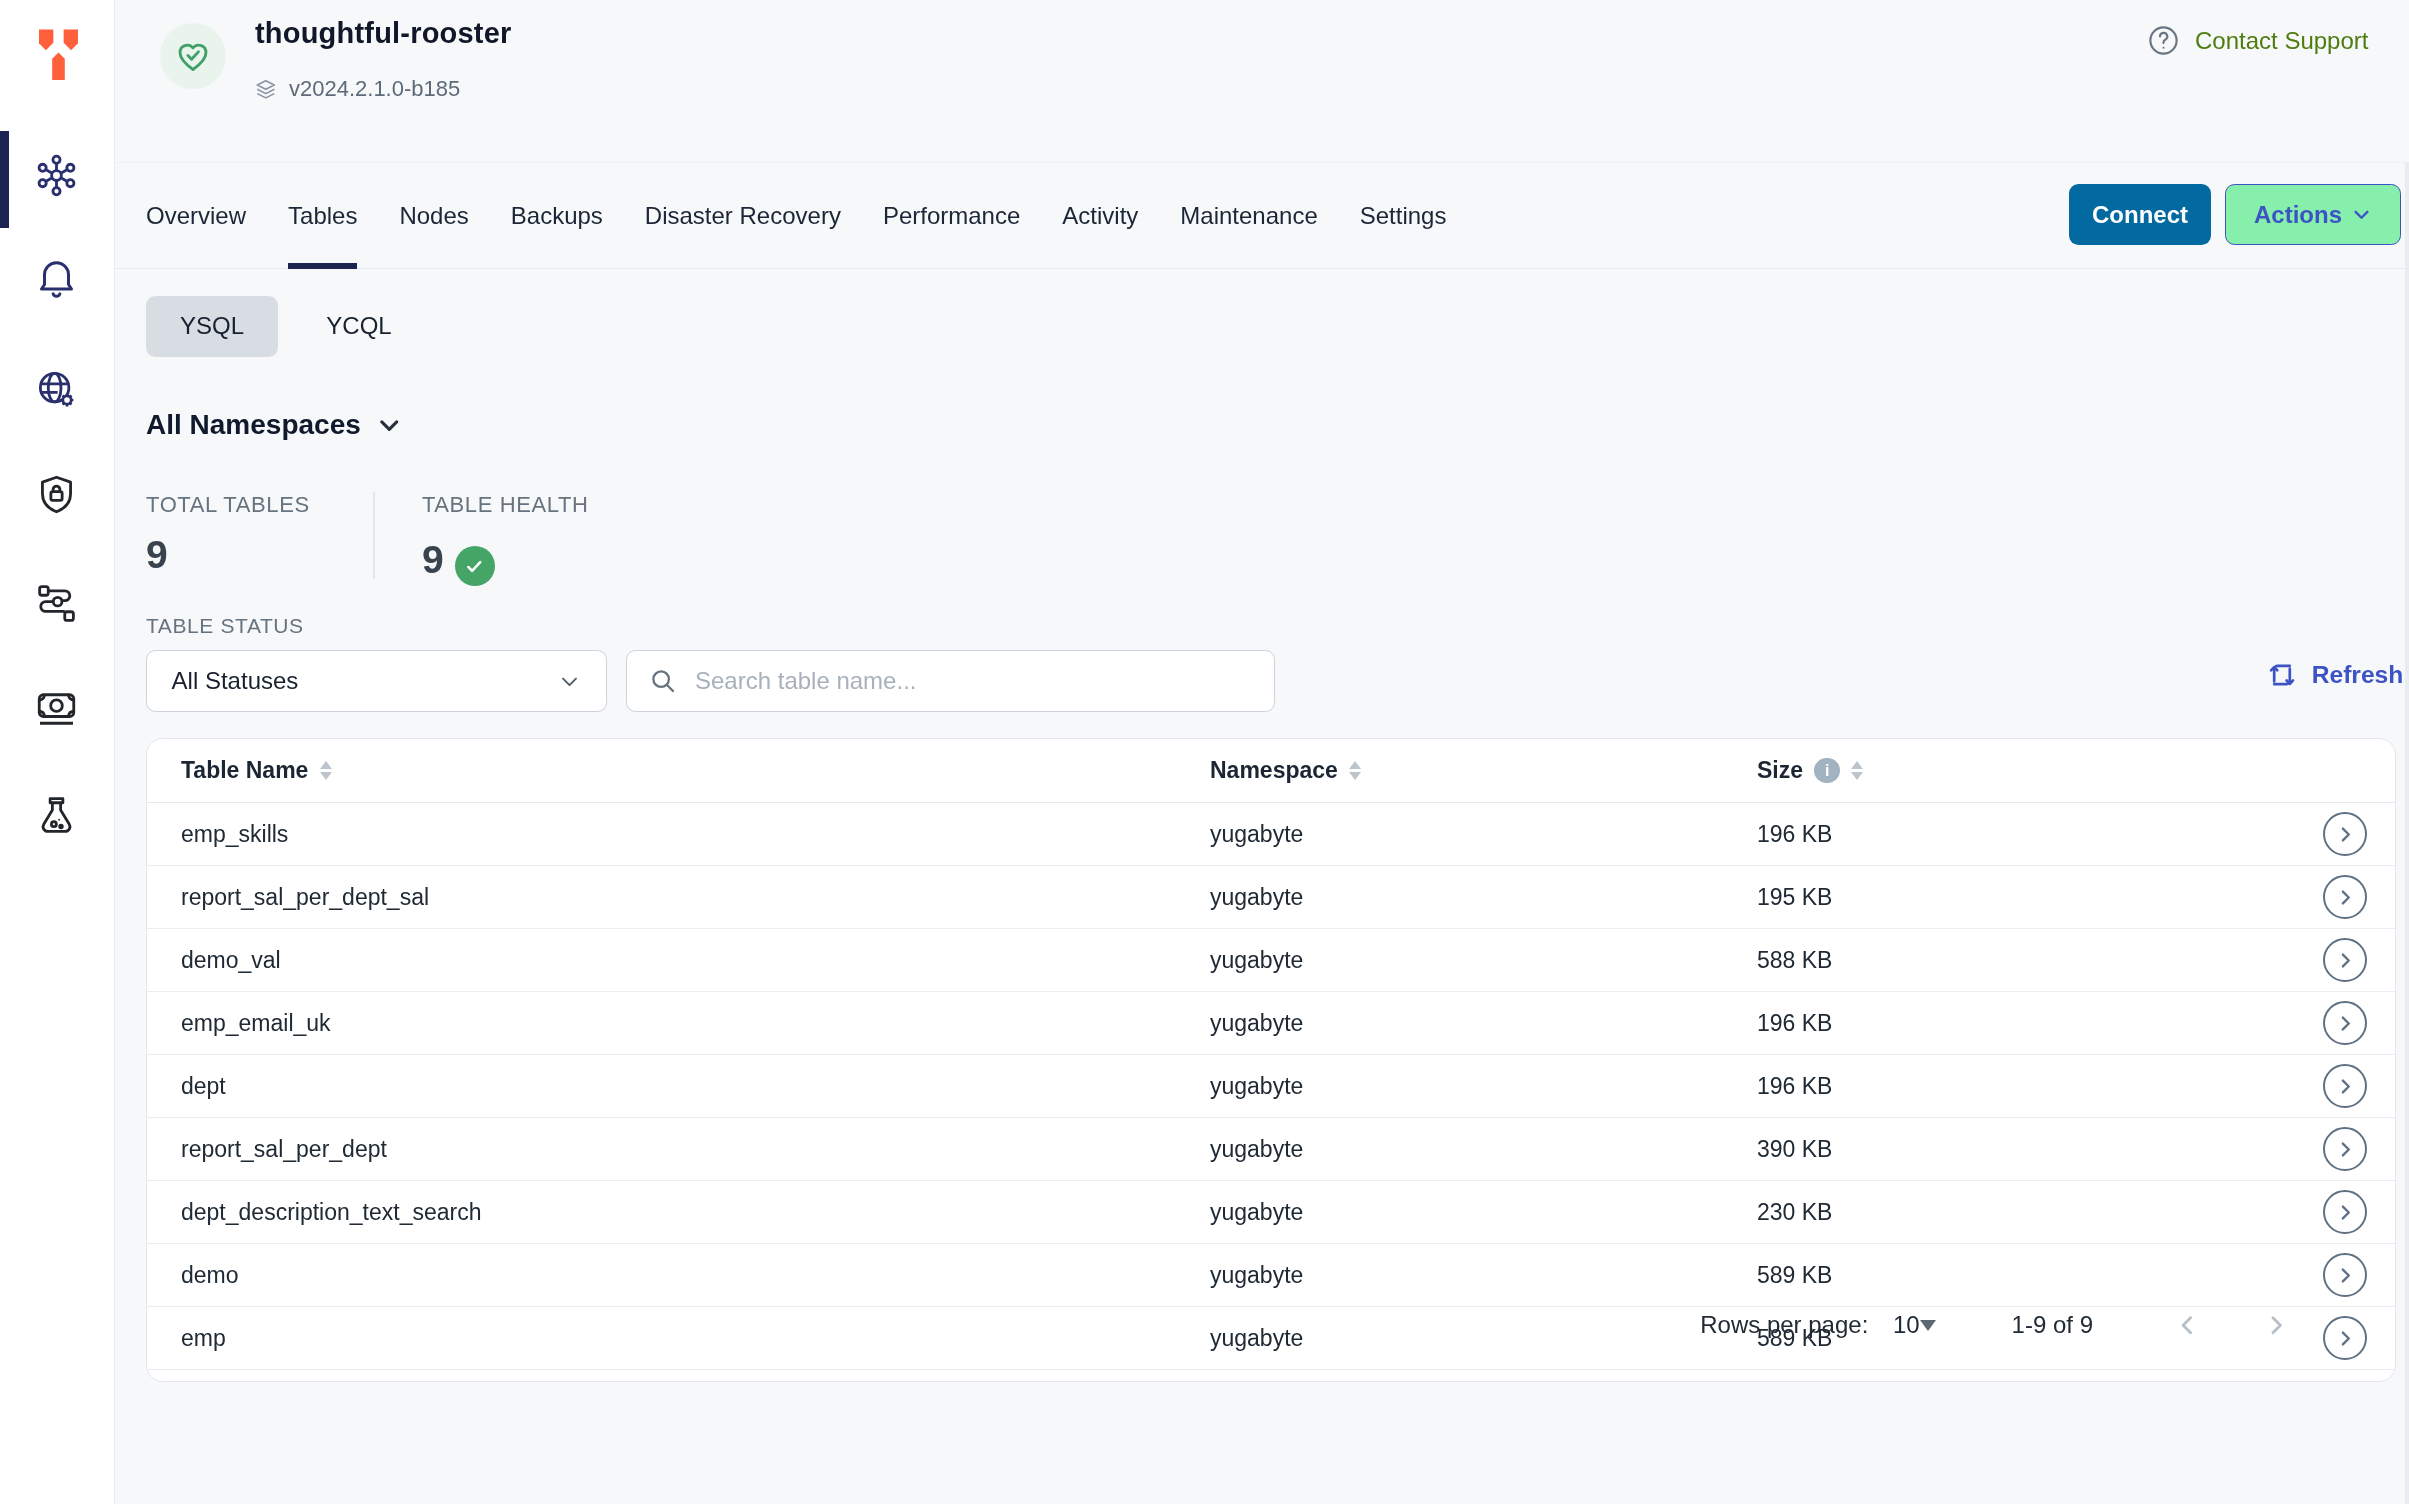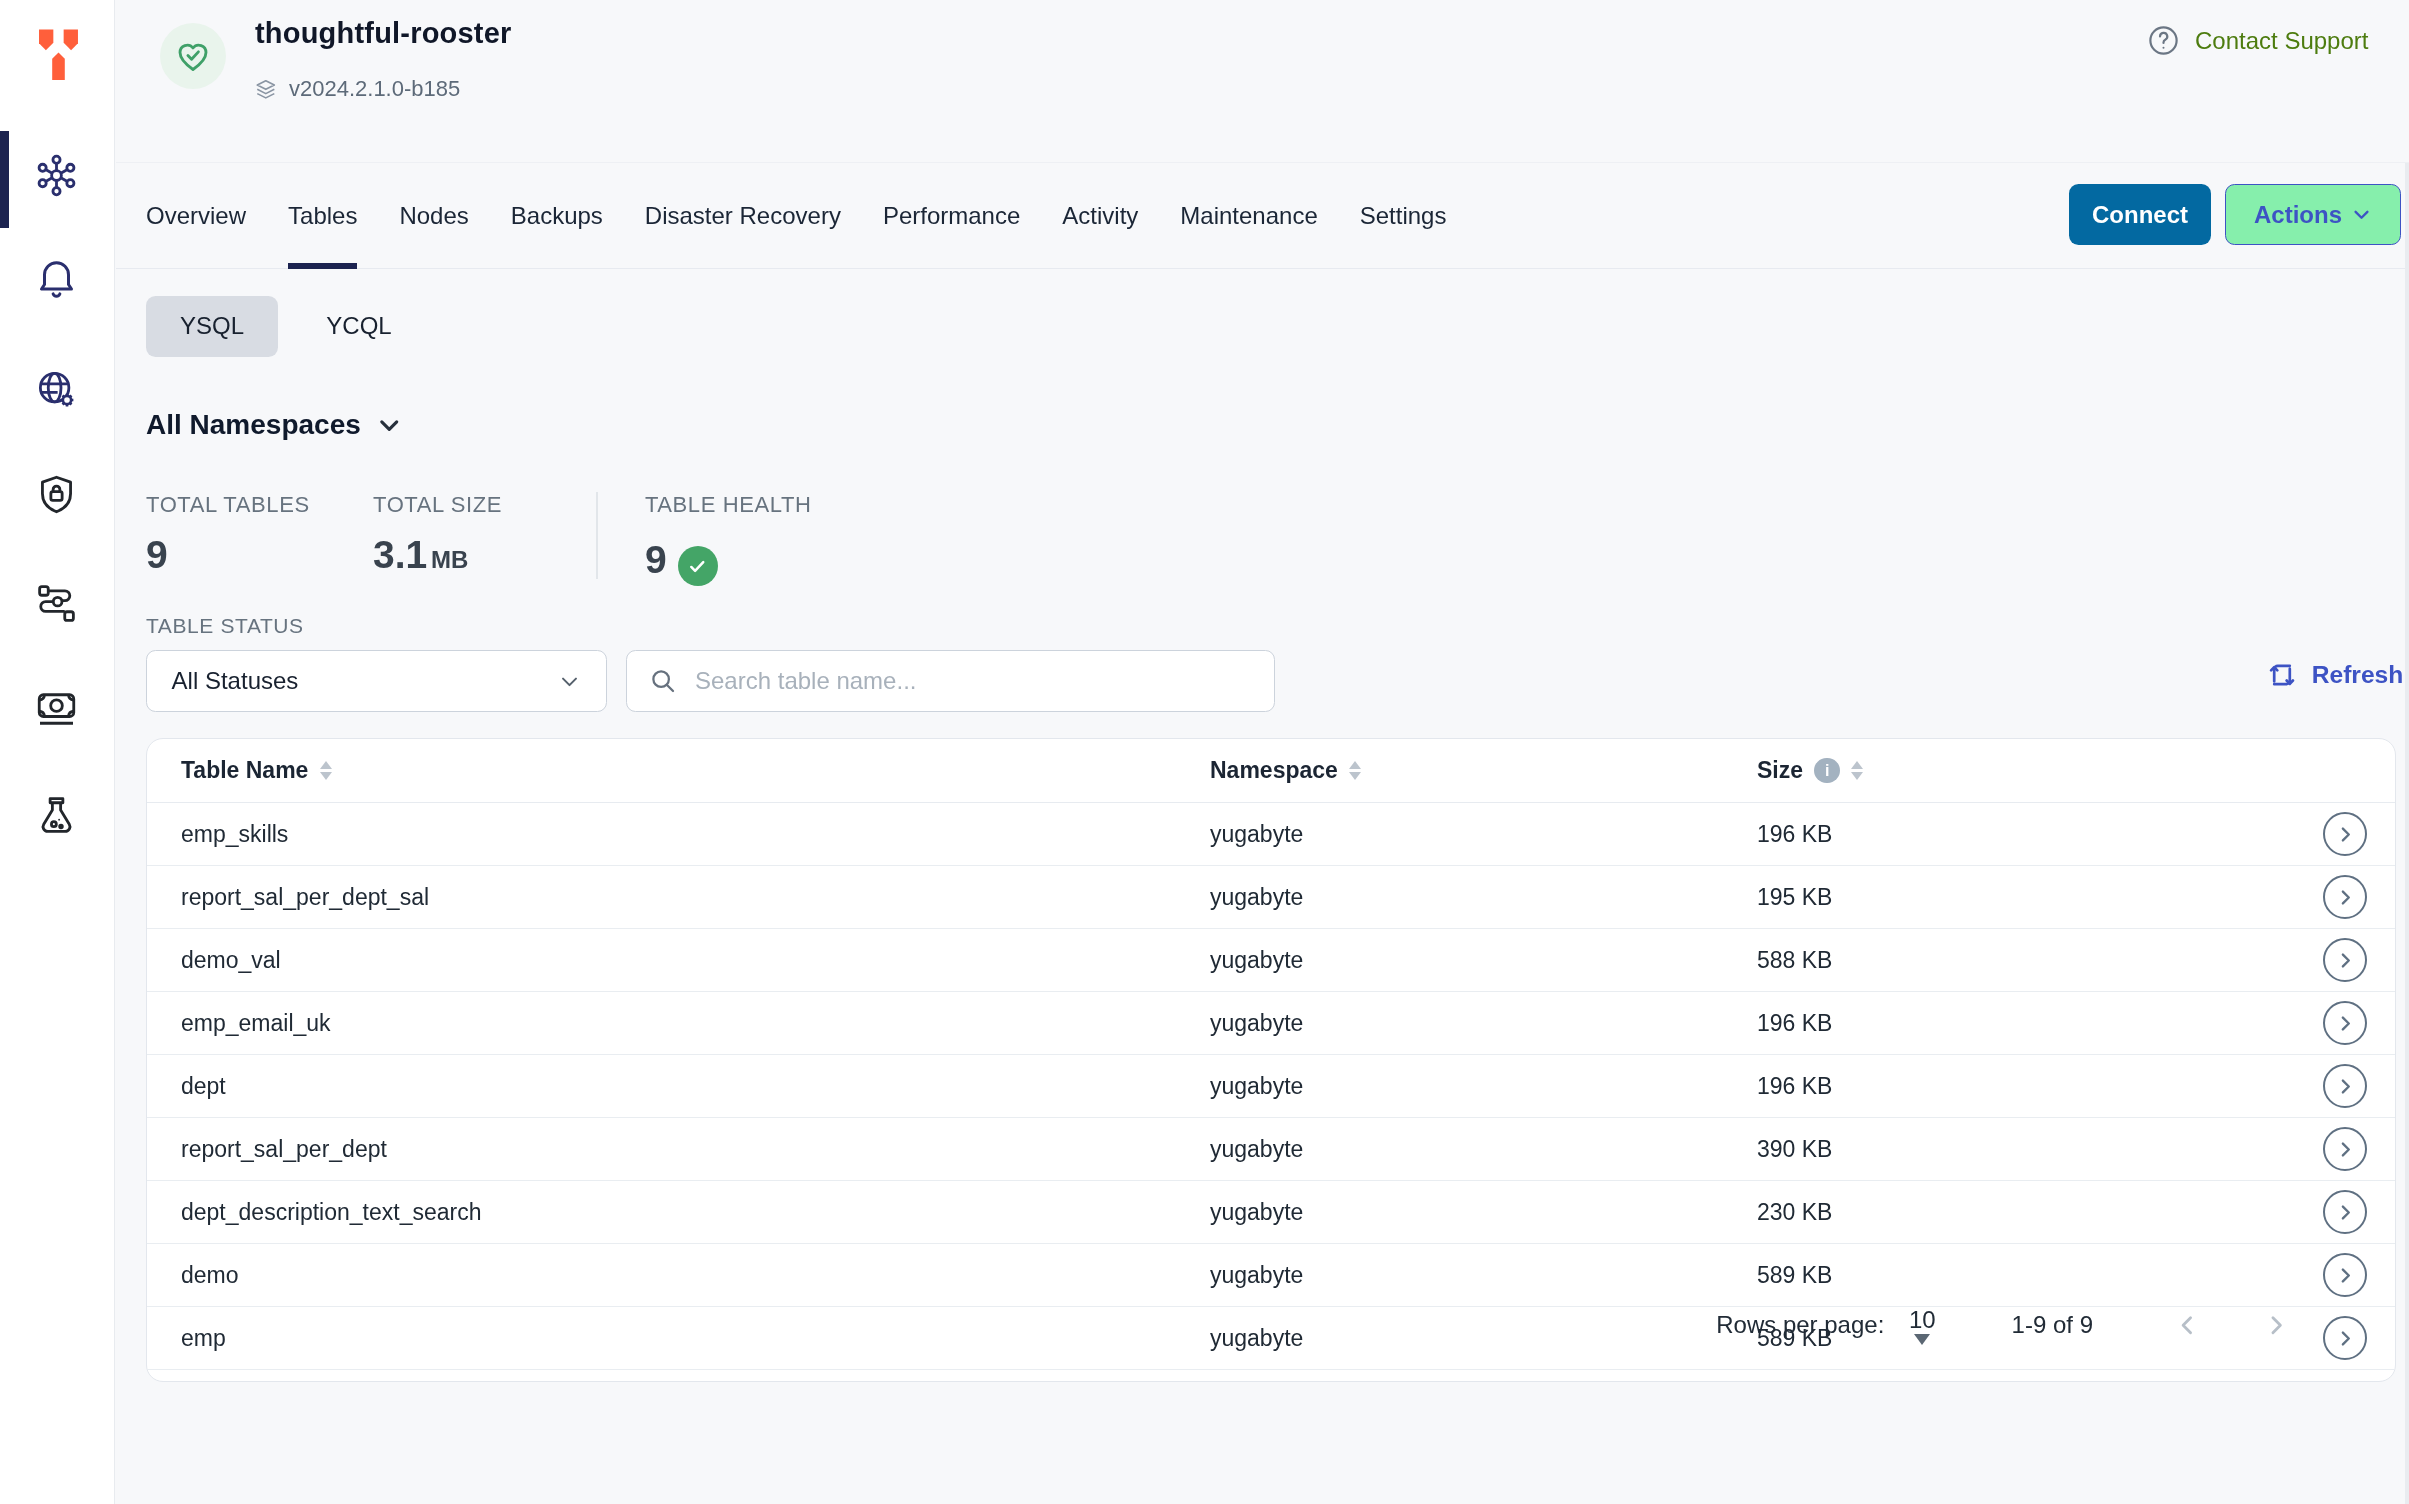--- a/index.html
+++ b/index.html
@@ -147,21 +147,21 @@
     border:2.4px solid #5f7082; background:#fff; display:flex; align-items:center; justify-content:center; cursor:pointer;
   }
   .chev-btn svg { width:21px; height:21px; }
 
   .tfoot {
     position:absolute; left:0; right:0; bottom:0; height:112px;
     display:flex; align-items:center; justify-content:flex-end; padding-right:106px;
     font-size:24px; color:#212b36;
   }
   .rpp-label { margin-right:24.6px; }
-  .rpp-select { display:flex; align-items:center; cursor:pointer;flex-direction:column; }
+  .rpp-select { display:flex; align-items:center; cursor:pointer; }
   .tri-dd { width:0; height:0; border-left:8.5px solid transparent; border-right:8.5px solid transparent; border-top:11.4px solid #5b6773; }
   .range { margin-left:76px; }
   .page-btns { display:flex; gap:62px; margin-left:81px; }
   .page-btn { cursor:pointer; }
   .page-btn svg { width:26.5px; height:26.5px; }
 
   .scroll-edge { position:absolute; right:0; top:163px; width:3.8px; height:1342px; background:#e9ecf0; }
 </style>
 </head>
 <body>
@@ -323,27 +323,20 @@
           <path d="M3.5 6l4.5 4.5L12.5 6"></path>
         </svg>
     </span>
   </div>
 
   <div class="stats">
     <div class="stat stat-t">
       <span class="stat-label">TOTAL TABLES</span>
       <div class="stat-value-row">
         <span class="stat-value">9</span>
-      </div>
-    </div>
-    <div class="stat stat-s">
-      <span class="stat-label">TOTAL SIZE</span>
-      <div class="stat-value-row">
-        <span class="stat-value">3.1</span>
-          <span class="stat-unit" style="margin-left:-7.6px;">MB</span>
       </div>
     </div>
     <div class="stat-div"></div>
     <div class="stat stat-h">
       <span class="stat-label">TABLE HEALTH</span>
       <div class="stat-value-row">
         <span class="stat-value">9</span>
         <span class="health-check">
           <svg viewBox="0 0 24 24" fill="none" stroke="#fff" stroke-width="2.6" stroke-linecap="round" stroke-linejoin="round">
               <path d="M5.5 12.5l4 4 8.5-9"></path>

